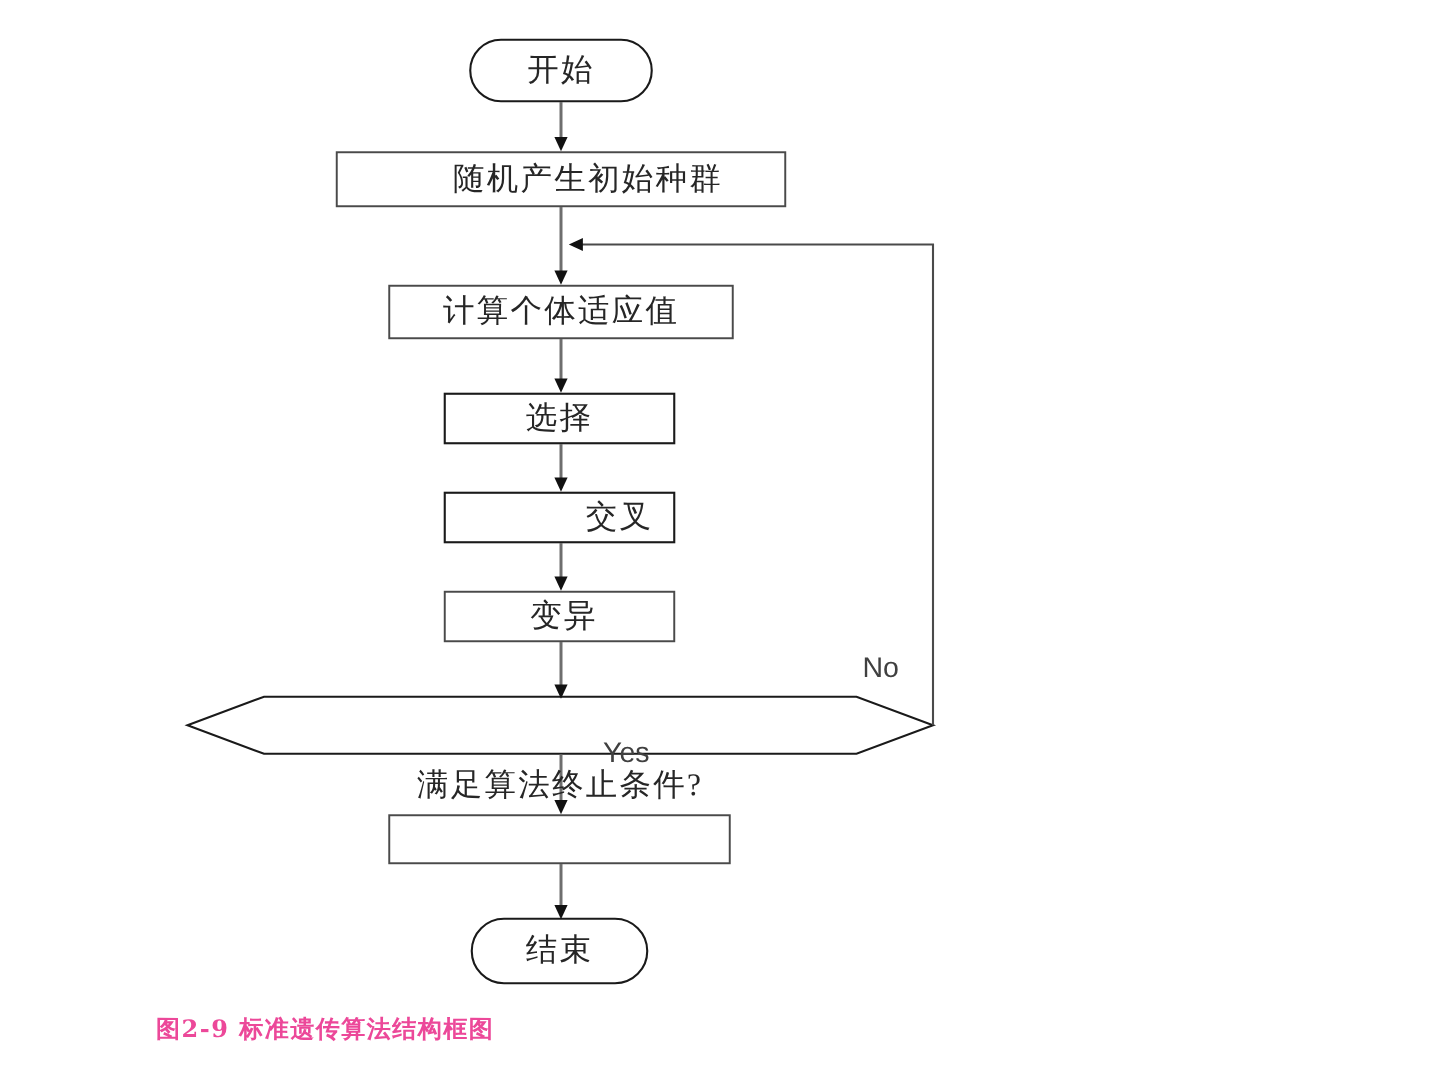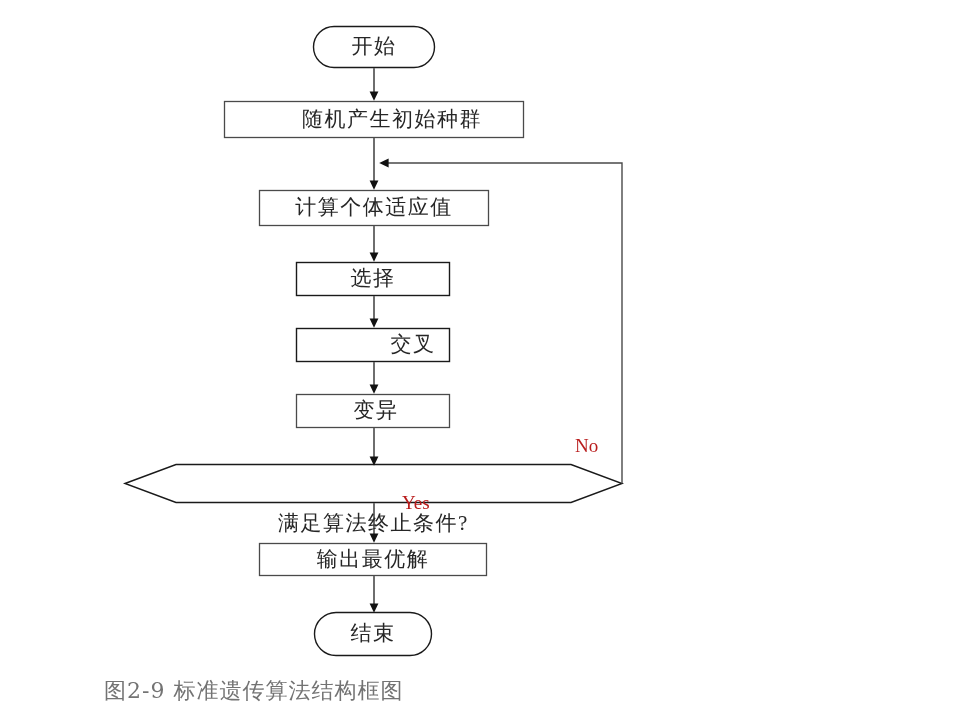--- a/index.html
+++ b/index.html
@@ -64,35 +64,36 @@
     font-family: Liberation Serif, serif;
     font-size: 21px;
     line-height: 1.1;
     color: #262626;
     letter-spacing: 1.5px;
     white-space: nowrap;
     user-select: none;
   }
   .edge-label {
     position: absolute;
-    font-family: Liberation Serif, serif;
+    font-family: Liberation Sans, sans-serif;
     font-size: 19px;
-    color: #b91c1c;
+    color: #404040;
     white-space: nowrap;
     user-select: none;
   }
   #figure-caption {
     position: absolute;
     left: 104px;
     top: 676px;
     font-family: "DejaVu Serif", "Liberation Serif", serif;
-    font-size: 22px;
+    font-size: 16px;
     letter-spacing: 1px;
-    color: #737373;
+    color: #ec4899;
     white-space: nowrap;
+    font-weight: bold;
   }
 </style>
 </head>
 <body>
 
 <div id="page">
 
   <svg id="diagram-canvas" viewBox="0 0 953 721">
     <defs>
       <marker id="arrow" markerWidth="12" markerHeight="12" refX="5.2" refY="5" orient="auto" markerUnits="userSpaceOnUse">
@@ -147,21 +148,20 @@
   <div class="node-label" style="left:259px; top:190px; width:230px; height:36px;">计算个体适应值</div>
 
   <div class="node-label" style="left:296px; top:262px; width:154px; height:34px;">选择</div>
 
   <div class="node-label" style="left:296px; top:328px; width:154px; height:34px;padding-left:40px;">交叉</div>
 
   <div class="node-label" style="left:296px; top:394px; width:160px; height:34px;">变异</div>
 
   <div class="node-label" style="left:125px; top:464px; width:497px; height:39px;margin-top:40px;">满足算法终止条件?</div>
 
-  <div class="node-label" style="left:259px; top:543px; width:228px; height:33px;">输出最优解</div>
 
   <div class="node-label" style="left:314px; top:612px; width:118px; height:44px;">结束</div>
 
   <div class="edge-label" style="left:386px; top:492px;margin-left:16px;">Yes</div>
 
   <div class="edge-label" style="left:575px; top:435px;">No</div>
 
   <div id="figure-caption">图2-9  标准遗传算法结构框图</div>
 
 </div>

